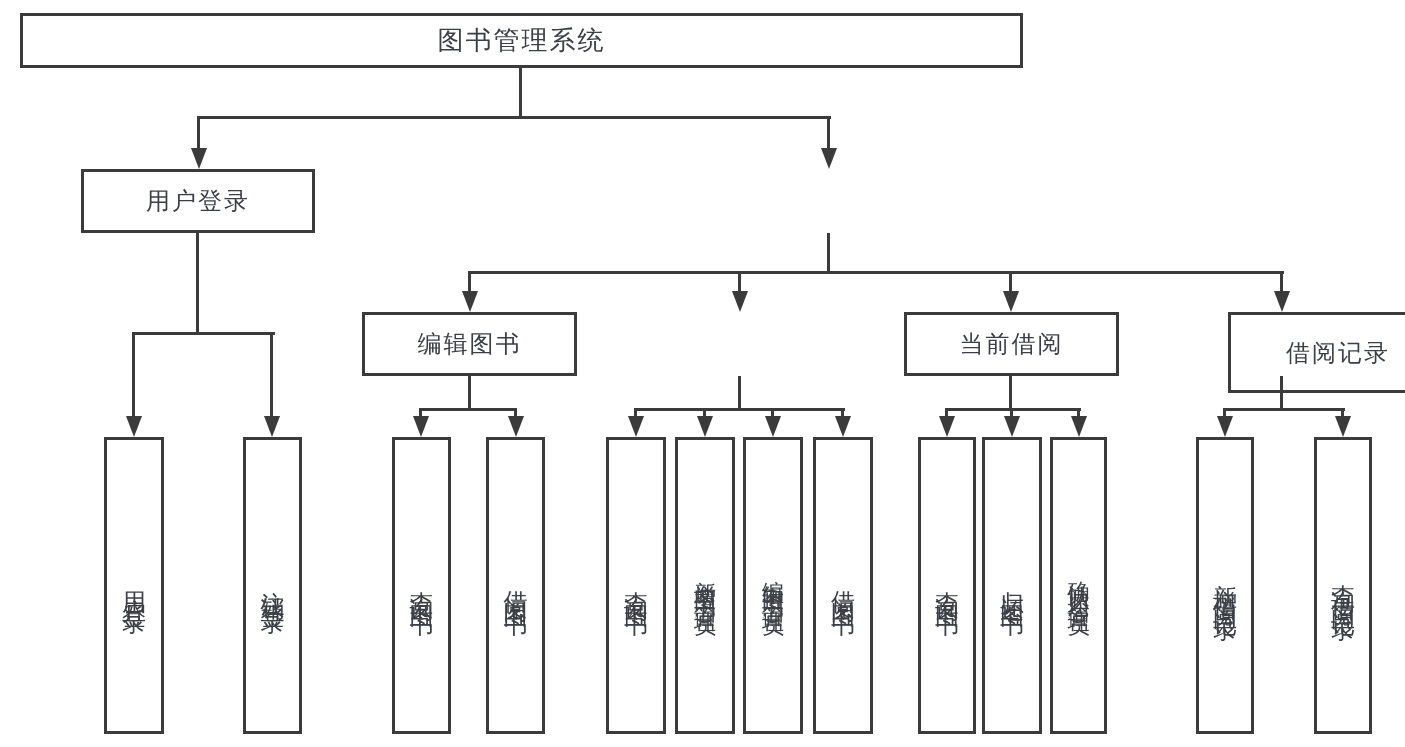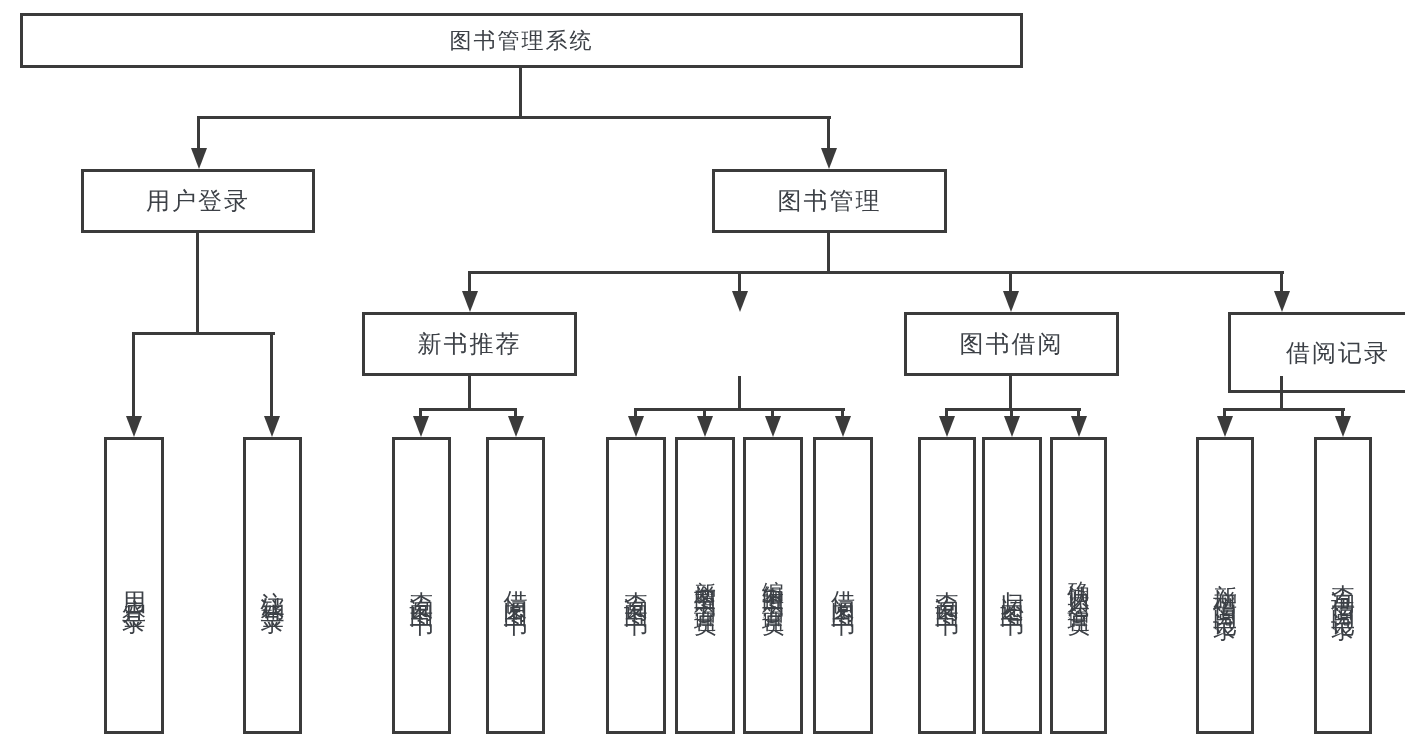--- a/index.html
+++ b/index.html
@@ -16,21 +16,21 @@
     border:3px solid #3b3b3b;
     box-sizing:border-box;
     display:flex;align-items:center;justify-content:center;
     color:#3c4046;
   }
   .box .hlabel{
     font-size:24px;
     letter-spacing:2px;
     white-space:nowrap;
   }
-  .box.root .hlabel{font-size:22px;font-family:Liberation Mono, monospace;}
+  .box.root .hlabel{font-size:26px;font-family:Liberation Mono, monospace;}
   .vtext{
     writing-mode:vertical-rl;
     text-orientation:mixed;
     font-size:24px;
     letter-spacing:7px;
     line-height:1;
     color:#3c4046;
   }
   .leaf.tight .vtext{
     font-size:22px;
@@ -65,47 +65,44 @@
   <div class="vl" style="left:519px;top:68px;height:50px"></div>
   <div class="hl" style="left:197px;top:116px;width:634px"></div>
   <div class="vl" style="left:197px;top:116px;height:33px"></div>
   <div class="arr" style="left:191px;top:148px"></div>
   <div class="vl" style="left:827px;top:116px;height:33px"></div>
   <div class="arr" style="left:821px;top:148px"></div>
 
   <div class="box" style="left:81px;top:169px;width:234px;height:64px">
     <span class="hlabel">用户登录</span>
   </div>
-  <div class="box" style="left:712px;top:169px;width:235px;height:64px">
-    <span class="hlabel">图书管理</span>
-  </div>
 
   <div class="vl" style="left:196px;top:233px;height:101px"></div>
   <div class="hl" style="left:132px;top:332px;width:143px"></div>
   <div class="vl" style="left:132px;top:332px;height:86px"></div>
   <div class="arr" style="left:126px;top:416px"></div>
   <div class="vl" style="left:270px;top:332px;height:86px"></div>
   <div class="arr" style="left:264px;top:416px"></div>
 
   <div class="vl" style="left:827px;top:233px;height:40px"></div>
   <div class="hl" style="left:468px;top:271px;width:816px"></div>
   <div class="vl" style="left:468px;top:271px;height:21px"></div>
   <div class="arr" style="left:462px;top:291px"></div>
   <div class="vl" style="left:738px;top:271px;height:21px"></div>
   <div class="arr" style="left:732px;top:291px"></div>
   <div class="vl" style="left:1009px;top:271px;height:21px"></div>
   <div class="arr" style="left:1003px;top:291px"></div>
   <div class="vl" style="left:1280px;top:271px;height:21px"></div>
   <div class="arr" style="left:1274px;top:291px"></div>
 
   <div class="box" style="left:362px;top:312px;width:215px;height:64px">
-    <span class="hlabel">新书推荐</span>
+    <span class="hlabel">编辑图书</span>
   </div>
   <div class="box" style="left:904px;top:312px;width:215px;height:64px">
-    <span class="hlabel">图书借阅</span>
+    <span class="hlabel">当前借阅</span>
   </div>
   <div class="box" style="left:1228px;top:312px;width:220px;height:81px">
     <span class="hlabel">借阅记录</span>
   </div>
 
   <div class="vl" style="left:468px;top:376px;height:34px"></div>
   <div class="hl" style="left:419px;top:408px;width:98px"></div>
   <div class="vl" style="left:419px;top:408px;height:14px"></div>
   <div class="arr" style="left:413px;top:416px"></div>
   <div class="vl" style="left:514px;top:408px;height:14px"></div>

